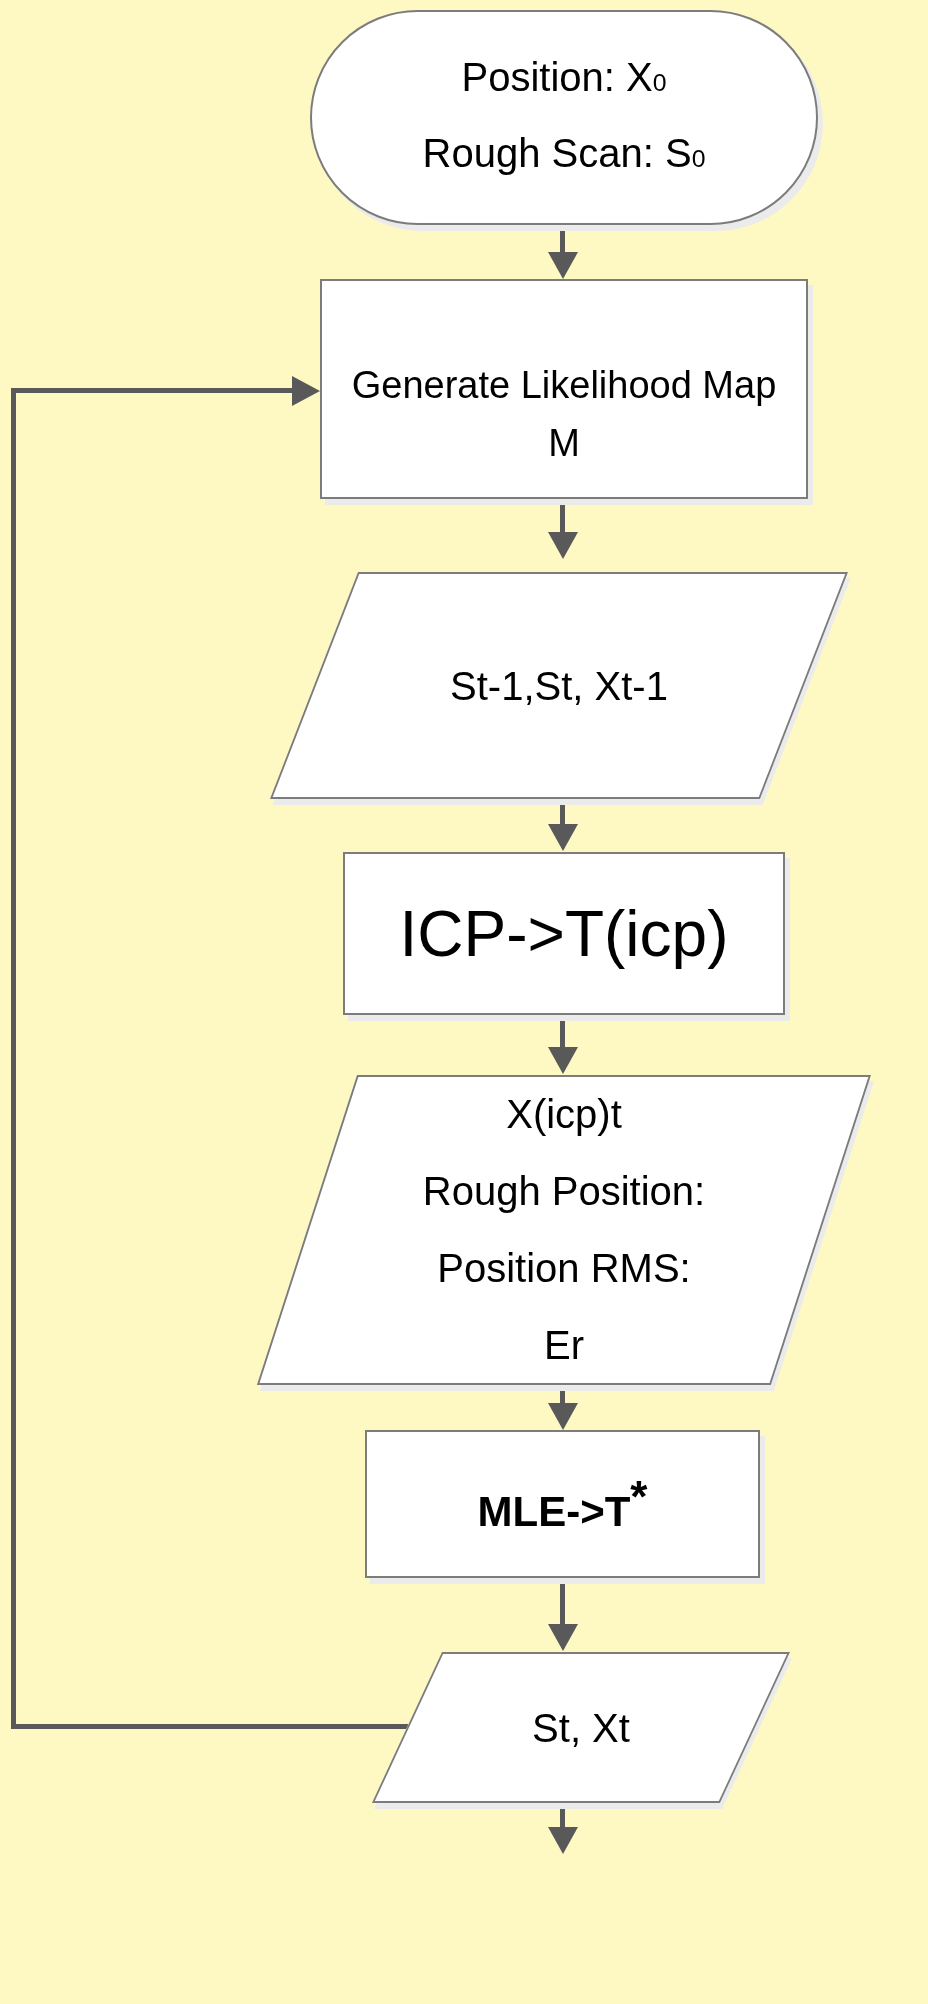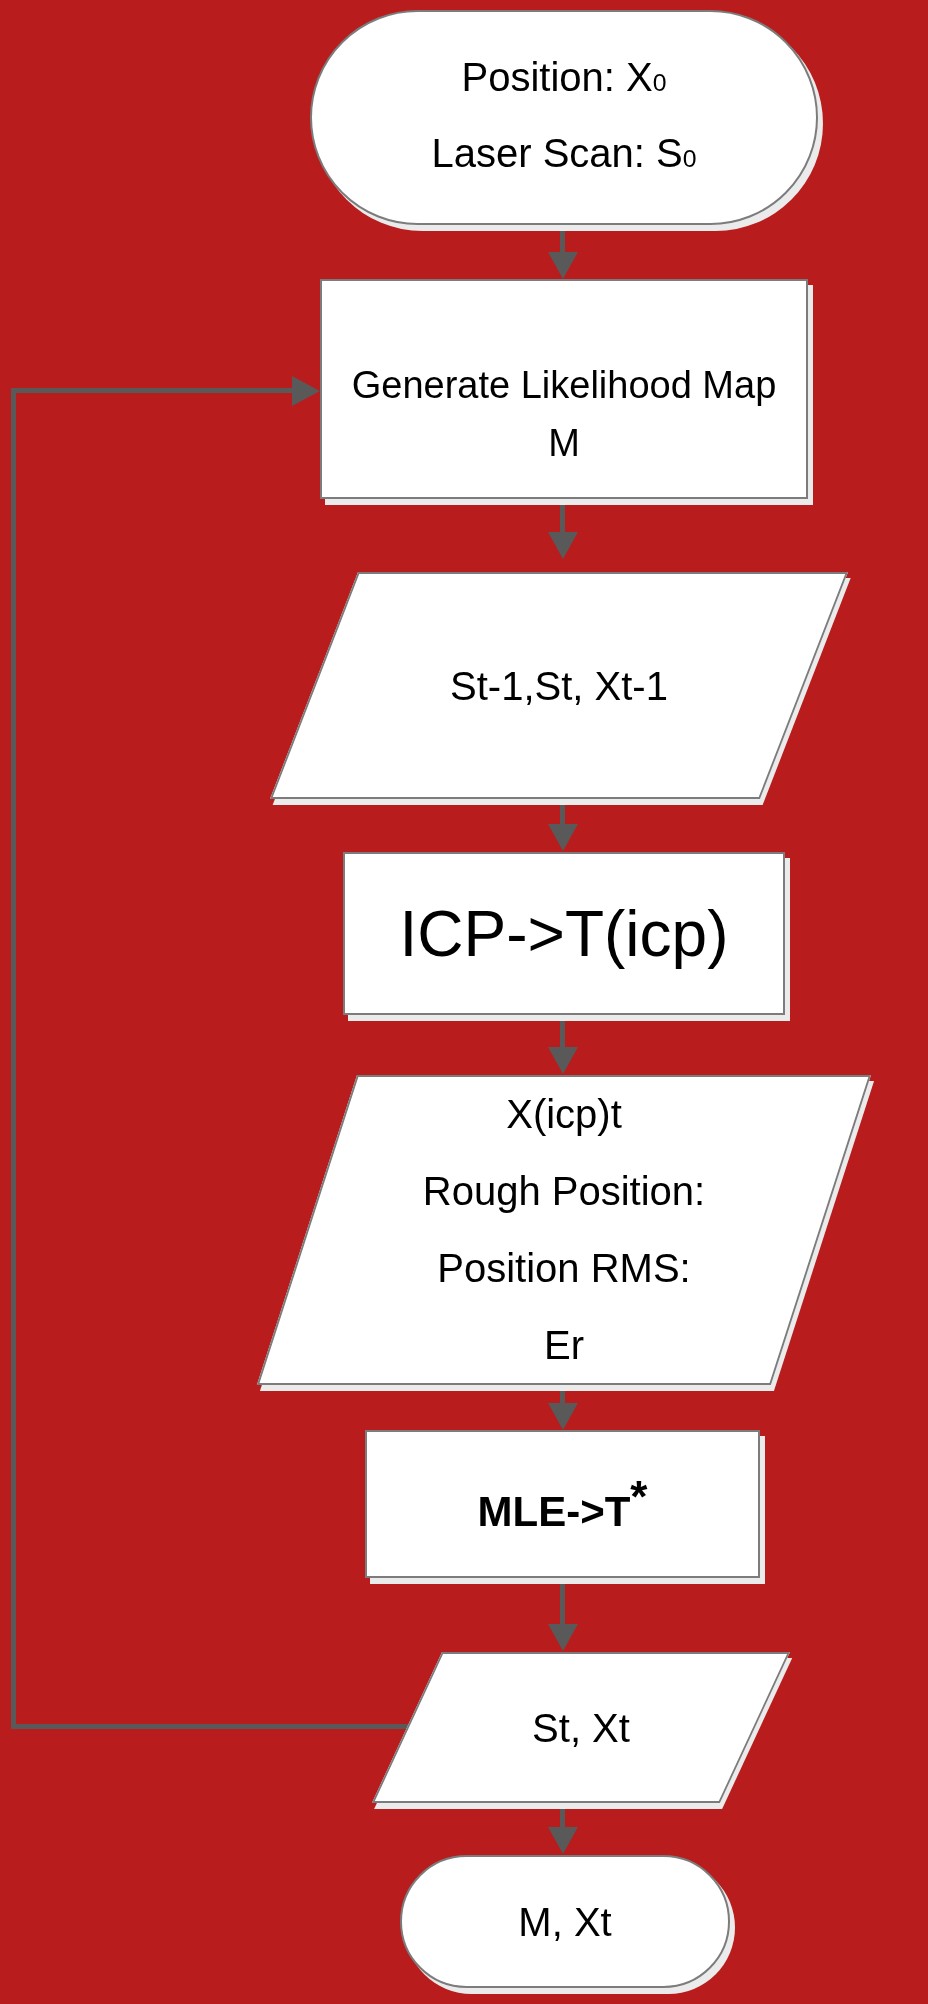--- a/index.html
+++ b/index.html
@@ -1,17 +1,17 @@
 <!DOCTYPE html>
 <html style="--shape-fill: #ffffff; --shape-border: #7c7c7c; --arrow: #595959; --text: #000000; --shadow: #ebebeb;"><head>
 <meta charset="utf-8">
 <style>
   html,body { margin:0; padding:0; background:#ffffff; }
   .canvas {
-    position:relative; width:928px; height:2004px; background:#b91c1c;
+    position:relative; width:928px; height:2004px; background:#fef9c3;
     font-family:"Liberation Sans", sans-serif; color:var(--text,#000);
     overflow:hidden;
   }
   .shape { position:absolute; box-sizing:border-box; }
   .rect {
     background:var(--shape-fill,#fff); border:2px solid var(--shape-border,#7c7c7c);
     box-shadow:5px 6px 0 var(--shadow,#ebebeb);
   }
   .stadium {
     background:var(--shape-fill,#fff); border:2px solid var(--shape-border,#7c7c7c);
@@ -81,21 +81,21 @@
     <div class="head"></div>
   </div>
   <div class="varrow" style="left:548px; top:1803px; height:51px;">
     <div class="stem"></div>
     <div class="head"></div>
   </div>
 
   <div class="shape stadium" style="left:310px; top:10px; width:508px; height:215px;">
     <div class="txt txt-start">
       <div><span>Position: X</span><span class="sub">0</span></div>
-      <div><span>Laser Scan: S</span><span class="sub">0</span></div>
+      <div><span>Rough Scan: S</span><span class="sub">0</span></div>
     </div>
   </div>
 
   <div class="shape rect" style="left:320px; top:279px; width:488px; height:220px;">
     <div class="txt txt-genmap">
       <div>Generate Likelihood Map</div>
       <div>M</div>
     </div>
   </div>
 
@@ -128,19 +128,14 @@
     </div>
   </div>
 
   <div class="shape" style="left:372px; top:1652px; width:418px; height:151px;">
     <div class="para-inner" style="left:70px; width:348px; transform:skewX(-24.9deg);"></div>
     <div class="txt">
       <div>St, Xt</div>
     </div>
   </div>
 
-  <div class="shape stadium" style="left:400px; top:1855px; width:330px; height:133px;">
-    <div class="txt">
-      <div>M, Xt</div>
-    </div>
-  </div>
 
 </div>
 
 </body></html>

